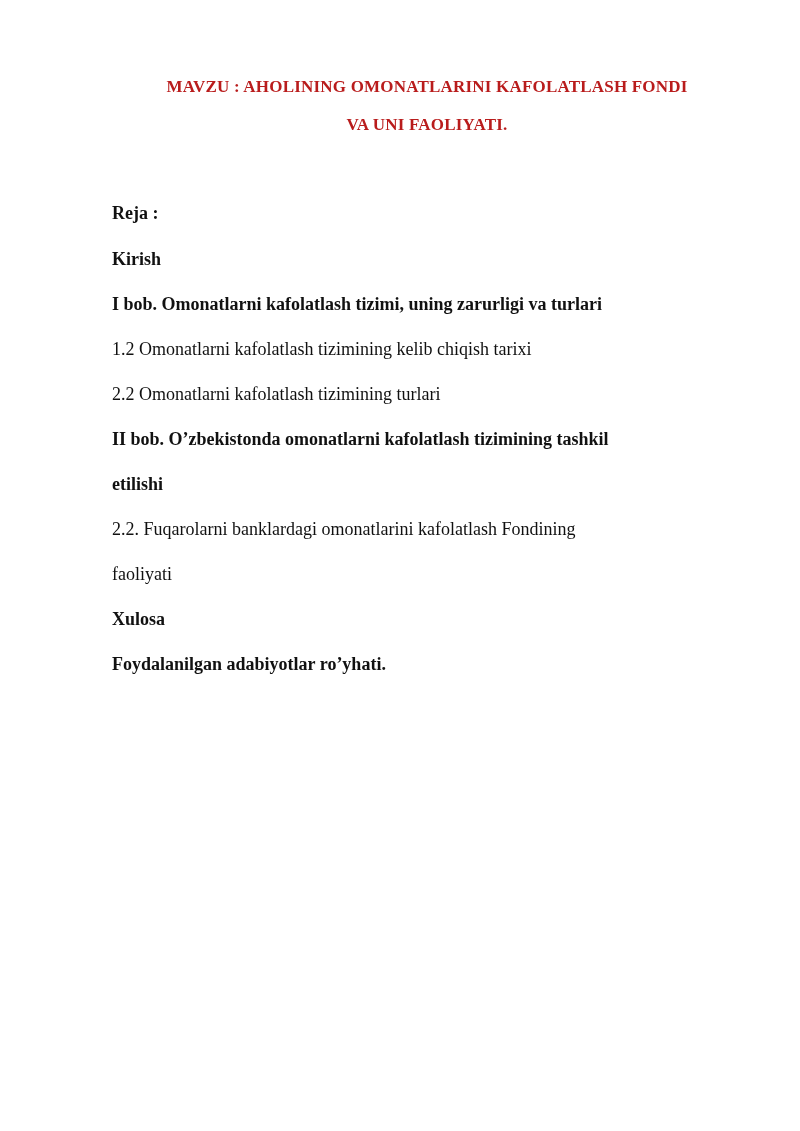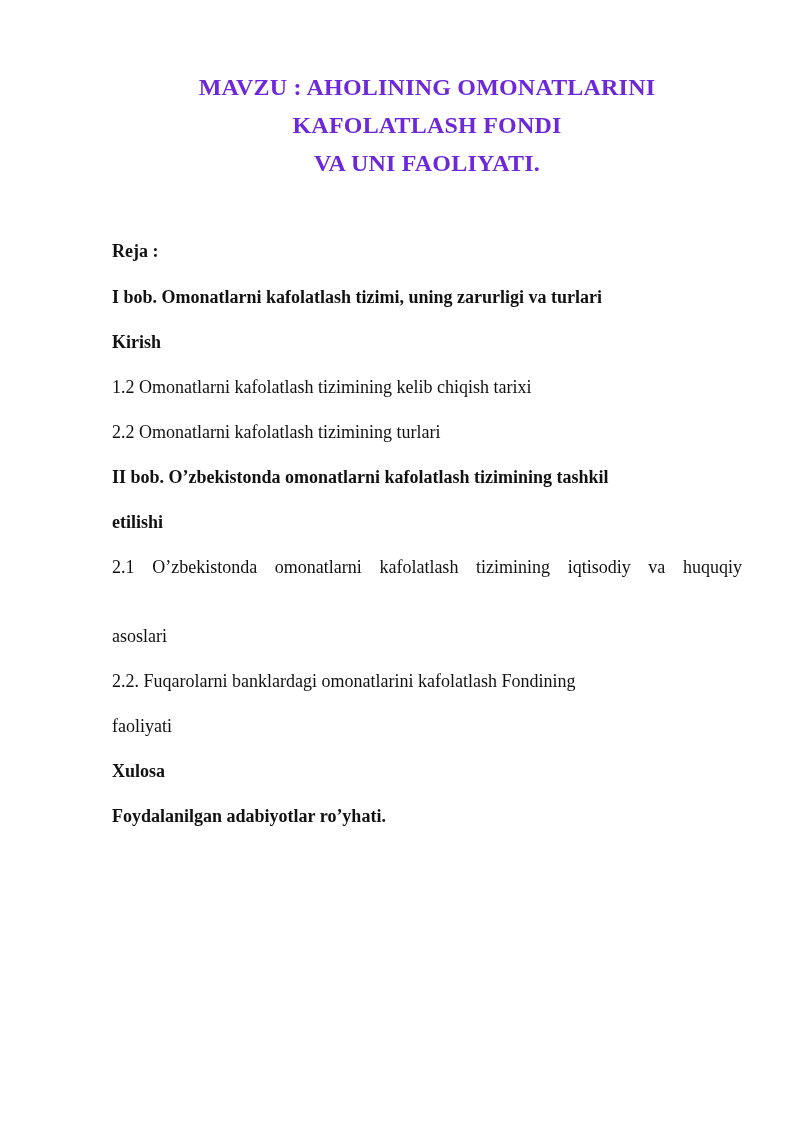--- a/index.html
+++ b/index.html
@@ -21,26 +21,26 @@
     position: absolute;
     left: 112px;
     top: 0;
     width: 630px;
   }
 
   
   .doc-title {
     margin: 0;
     padding-top: 68px;
-    font-size: 24px;
+    font-size: 17px;
     font-weight: bold;
     text-align: center;
     line-height: 38px;
     letter-spacing: 0.2px;
-    color: #6d28d9;
+    color: #b91c1c;
   }
   .doc-title .title-line {
     display: block;
   }
 
   
   .reja-heading {
     margin: 0;
     padding-top: 57px;
     font-size: 18px;
@@ -99,37 +99,33 @@
 
     <h1 class="doc-title">
       <span class="title-line">MAVZU : AHOLINING OMONATLARINI KAFOLATLASH FONDI</span>
       <span class="title-line">VA UNI FAOLIYATI.</span>
     </h1>
 
     <h2 class="reja-heading">Reja :</h2>
 
     <ul class="toc">
 
+      <li class="toc-item bold">Kirish</li>
+
       <li class="toc-item bold">I bob. Omonatlarni kafolatlash tizimi, uning zarurligi va turlari</li>
-
-      <li class="toc-item bold">Kirish</li>
 
 
       <li class="toc-item">1.2 Omonatlarni kafolatlash tizimining kelib chiqish tarixi</li>
 
       <li class="toc-item">2.2 Omonatlarni kafolatlash tizimining turlari</li>
 
       <li class="toc-item bold">II bob. O’zbekistonda omonatlarni kafolatlash tizimining tashkil</li>
 
       <li class="toc-item bold">etilishi</li>
 
-      <li class="toc-item justified">
-        <span class="just-line">2.1 O’zbekistonda omonatlarni kafolatlash tizimining iqtisodiy va huquqiy</span>
-        <span class="tail-line">asoslari</span>
-      </li>
 
       <li class="toc-item wrapped">
         <span class="wrap-first">2.2. Fuqarolarni banklardagi omonatlarini kafolatlash Fondining</span>
         <span class="wrap-rest">faoliyati</span>
       </li>
 
       <li class="toc-item bold">Xulosa</li>
 
       <li class="toc-item bold">Foydalanilgan adabiyotlar ro’yhati.</li>
 

